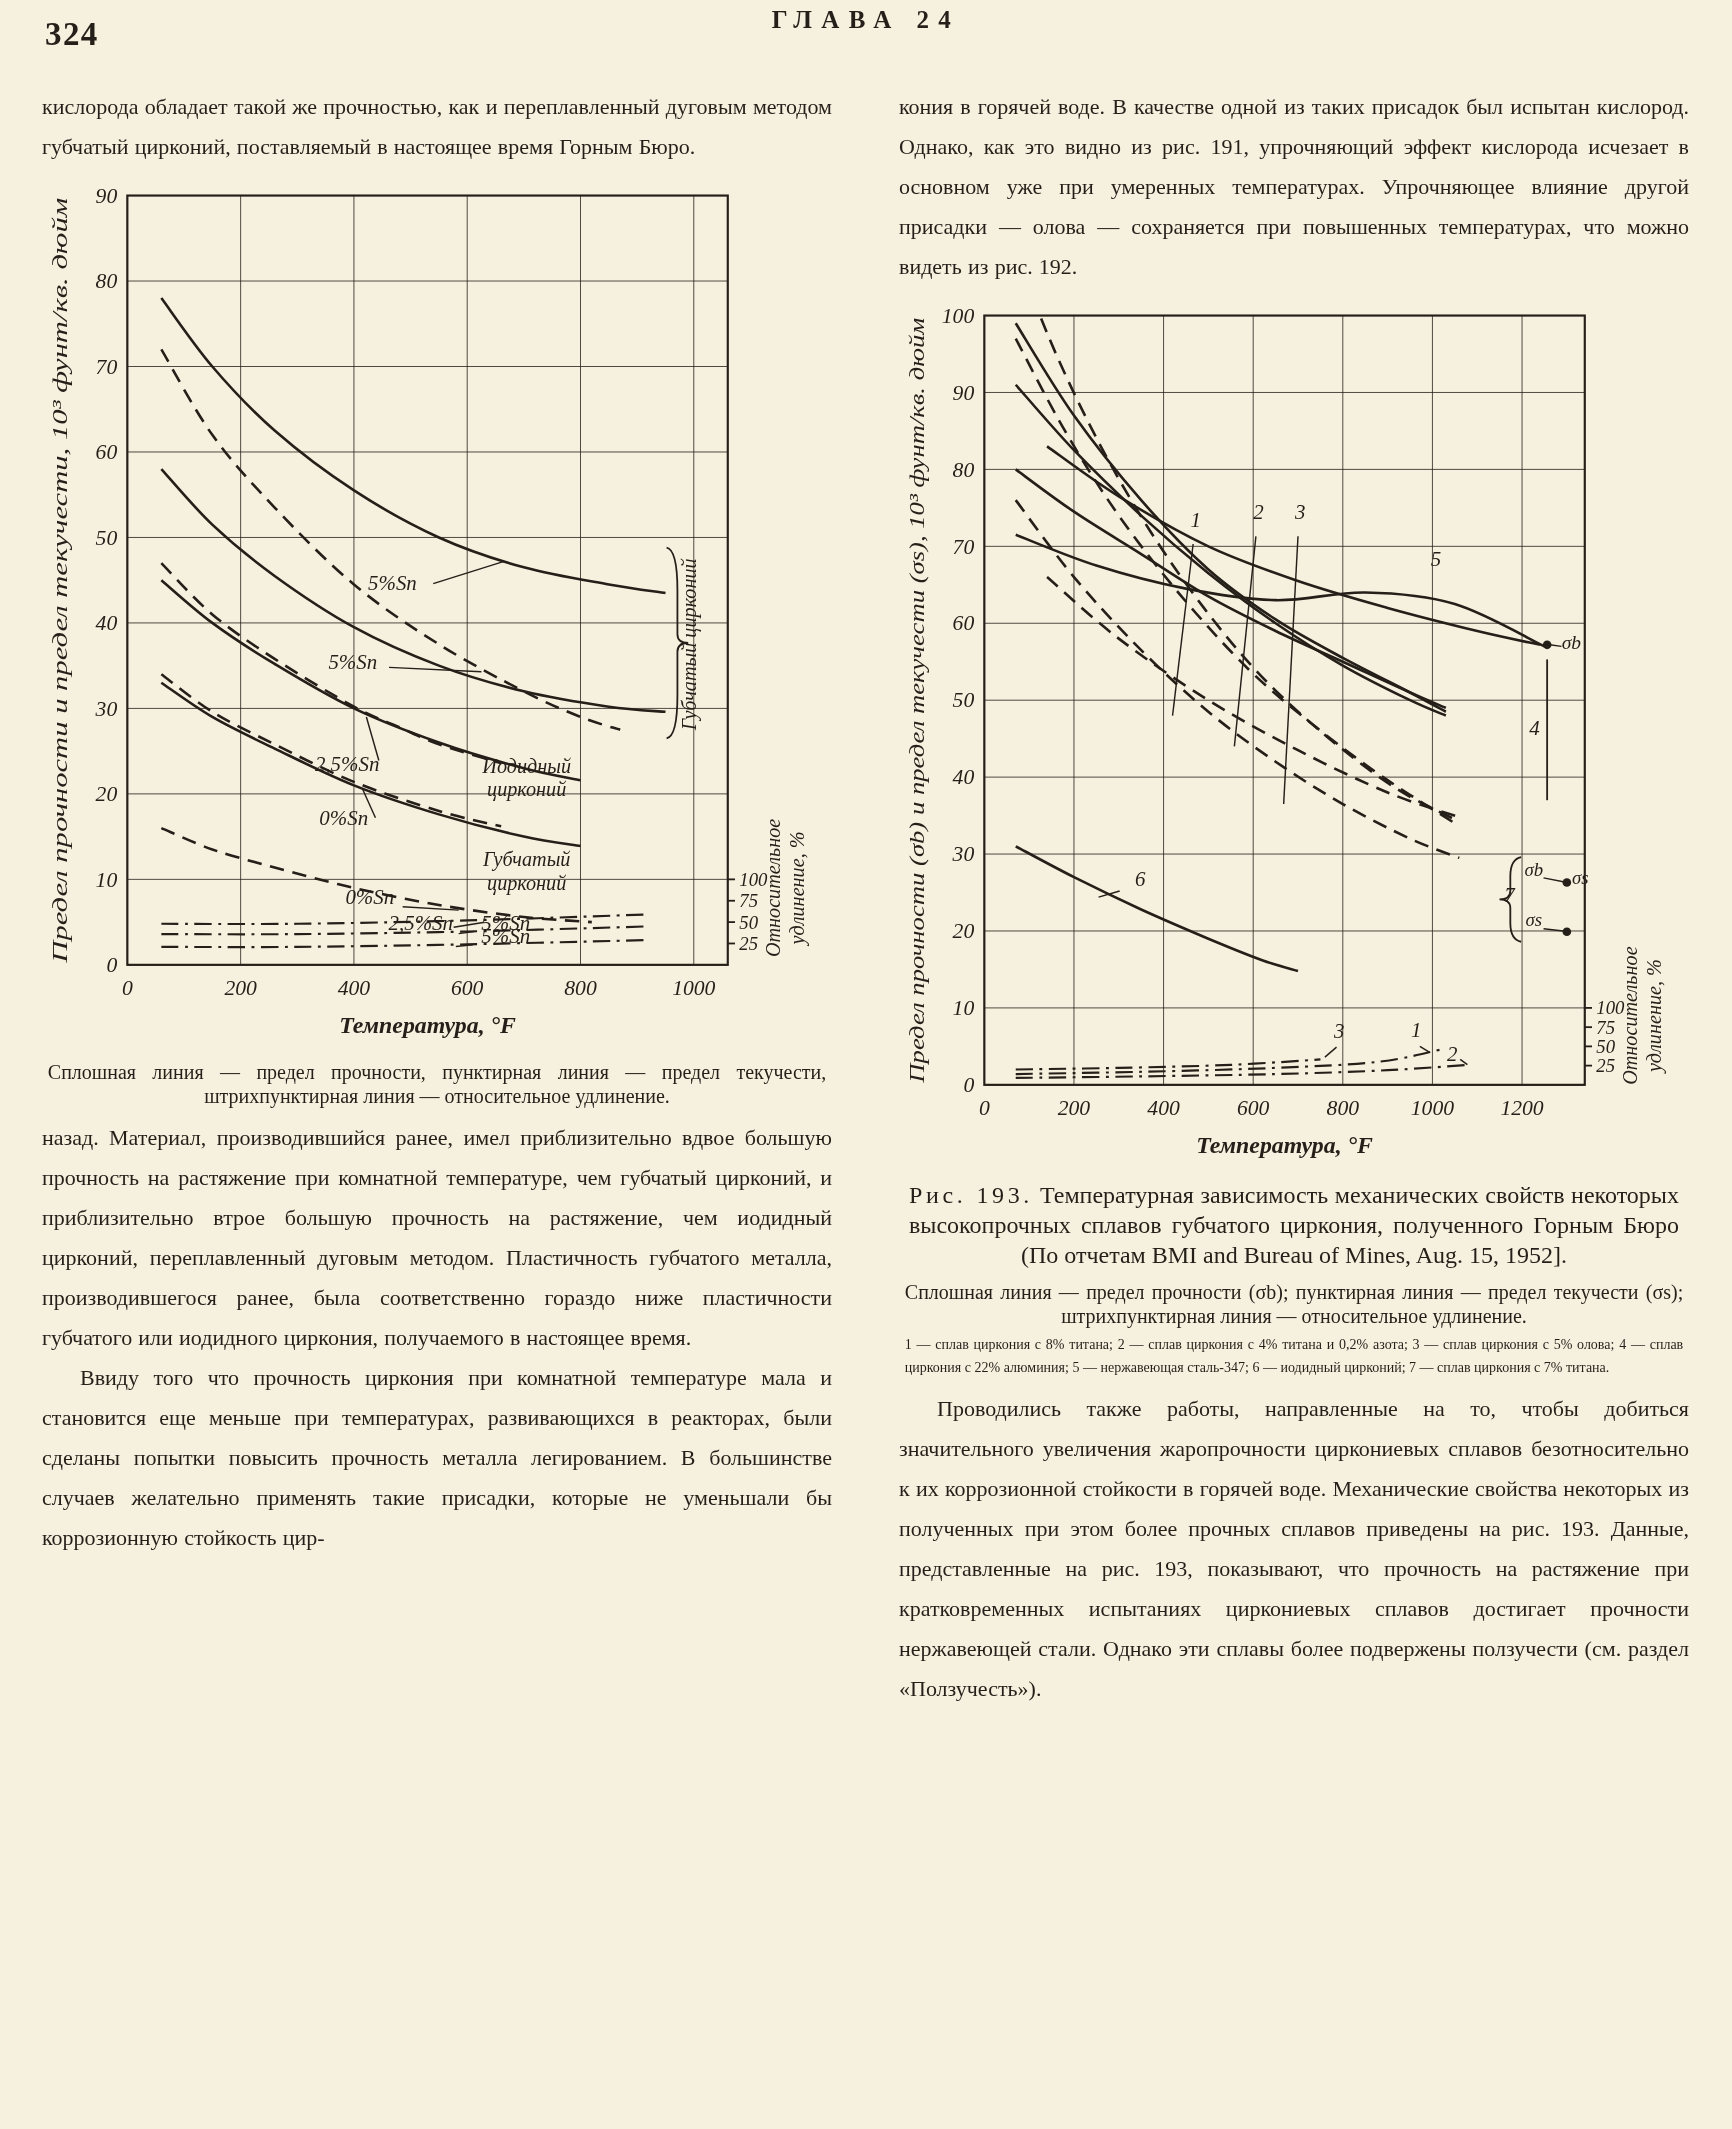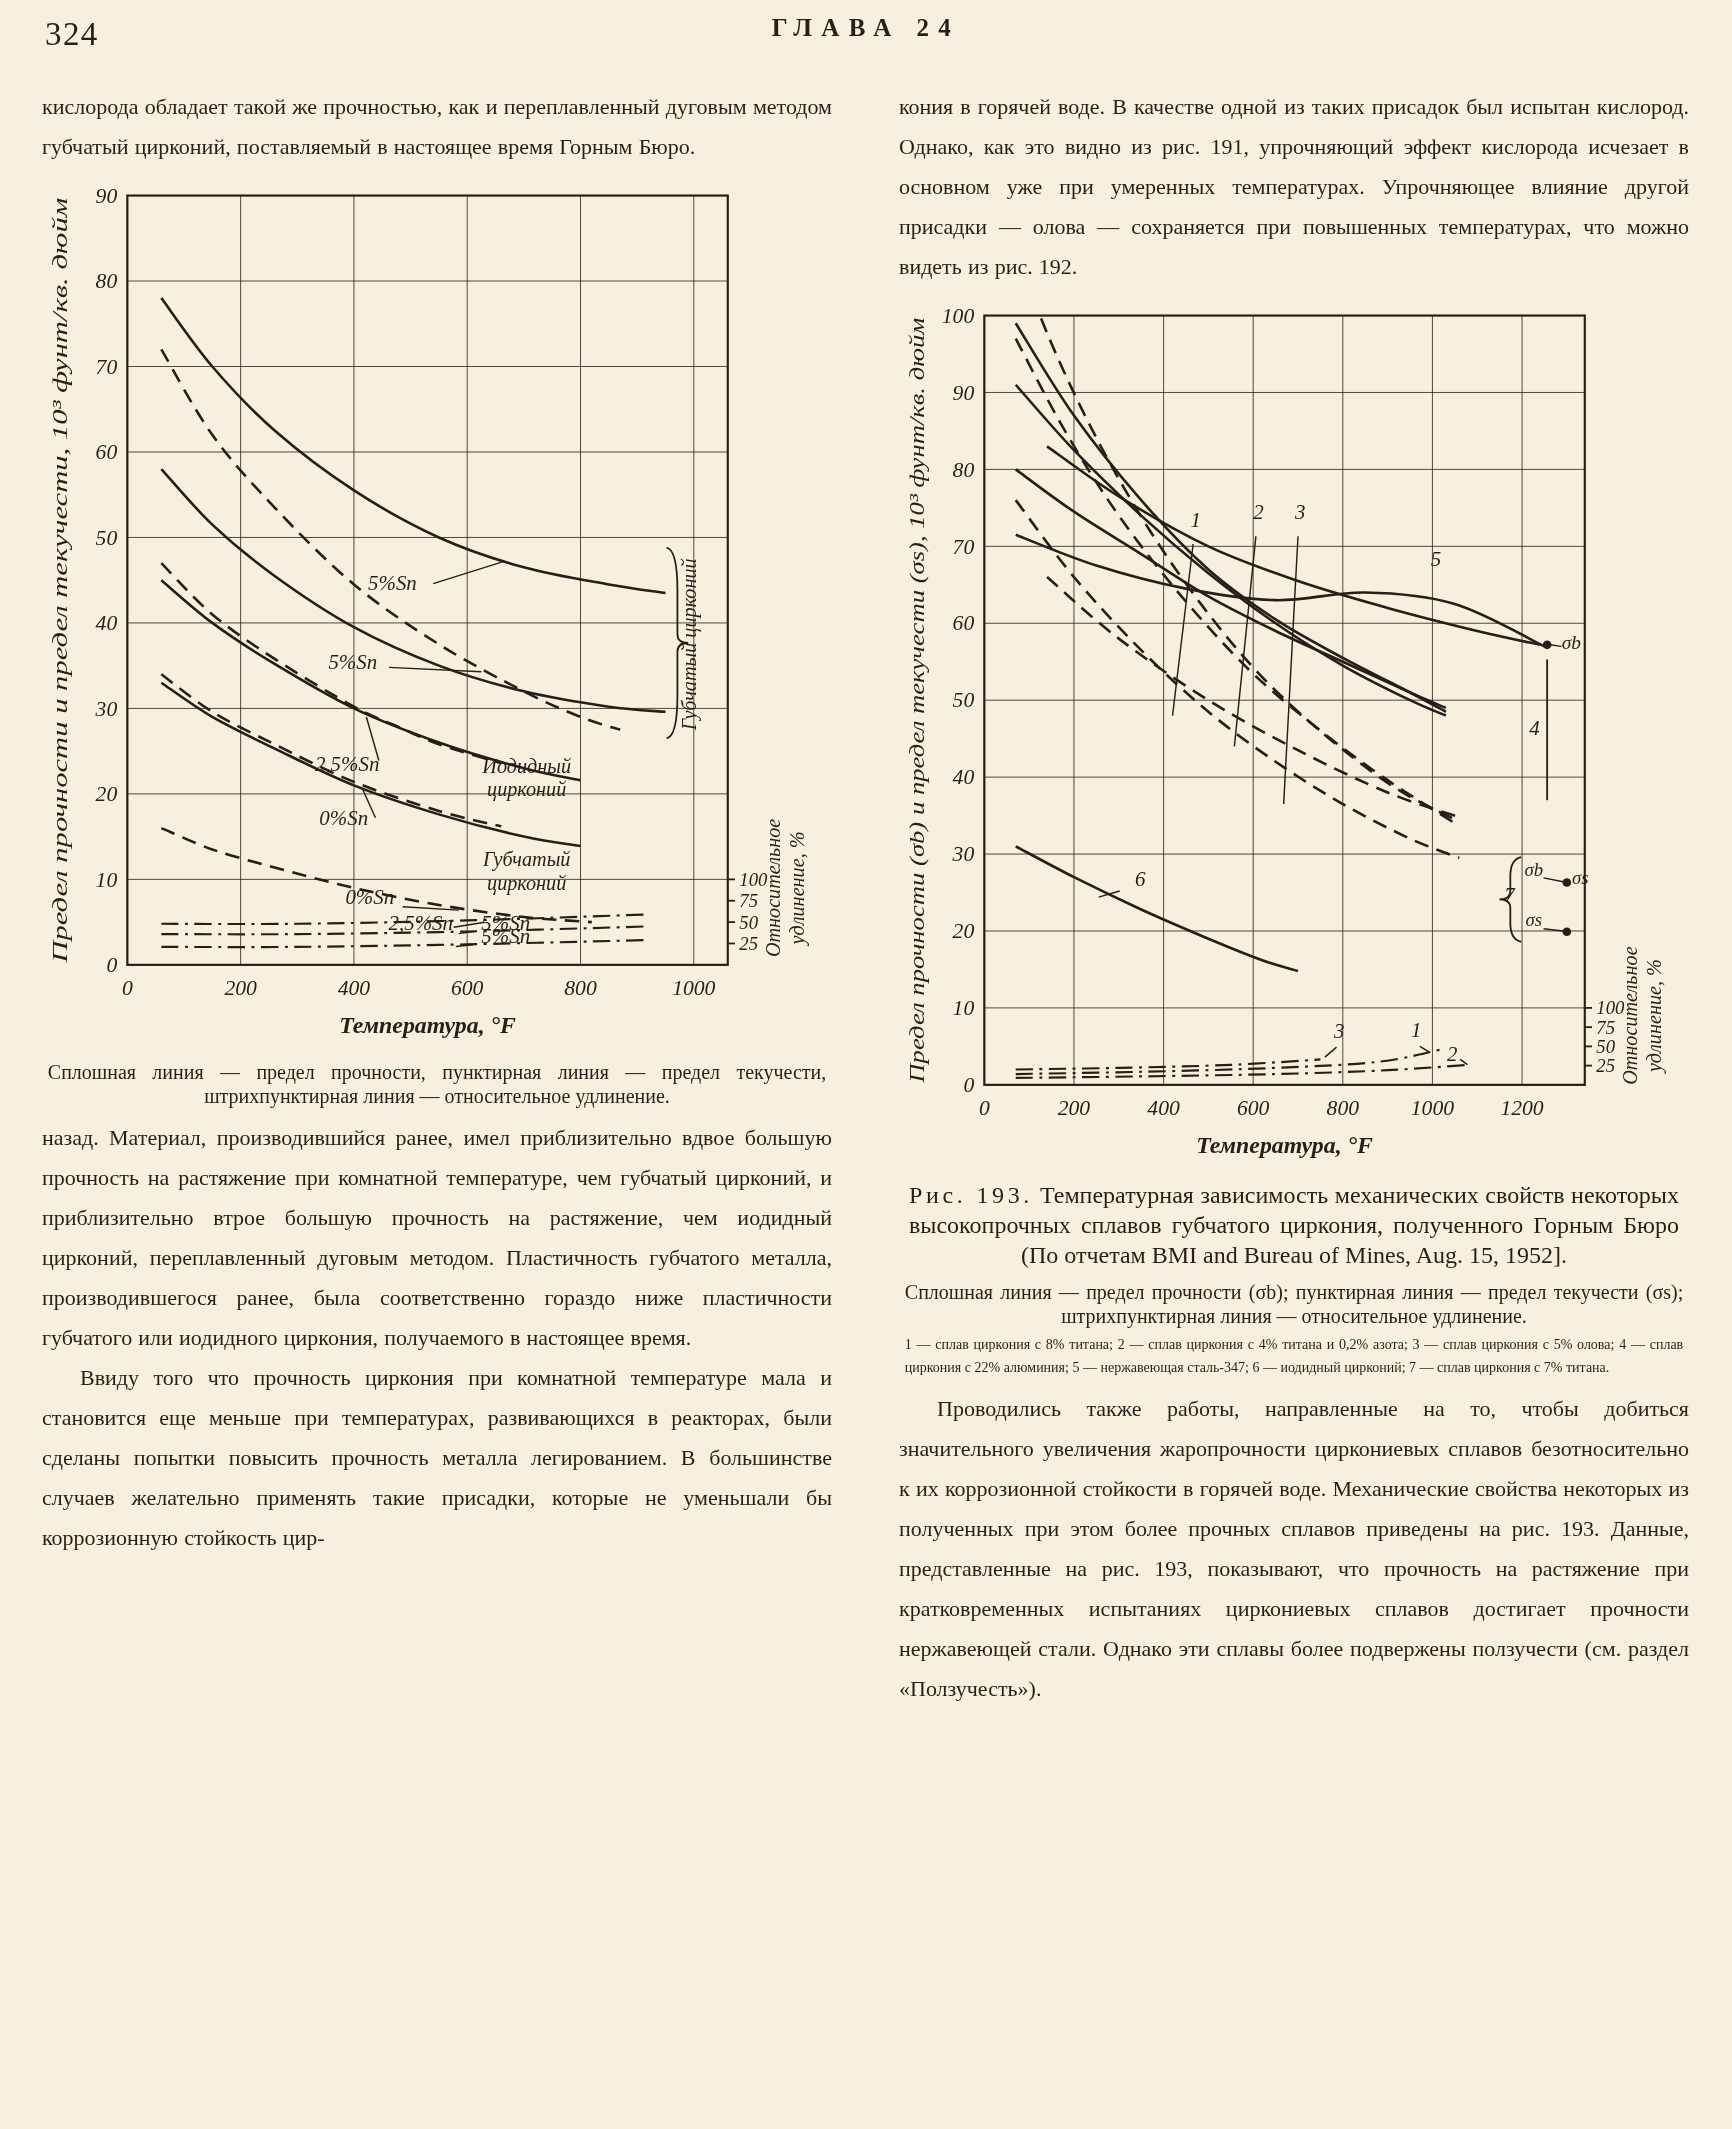--- a/index.html
+++ b/index.html
@@ -1,21 +1,21 @@
 <!DOCTYPE html>
 <html lang="ru" style="--paper: #f6f0df; --ink: #241f18;font-size:11.5px"><head>
 <meta charset="utf-8">
 <style>
   :root { --paper:#f6f0df; --ink:#241f18; }
   * { margin:0; padding:0; box-sizing:border-box; }
   html,body { width:1732px; height:2129px; }
   body { background:var(--paper); font-family:"Liberation Serif","DejaVu Serif",serif; color:var(--ink); }
   .page { position:relative; width:1732px; height:2129px; overflow:hidden; }
-  .pagenum { position:absolute; top:16px; left:45px; font-size:33px; font-weight:normal; letter-spacing:1.4px; }
-  .chapter { position:absolute; top:14px; left:0; width:100%; text-align:center; font-size:25px; font-weight:bold; letter-spacing:9.4px; }
+  .pagenum { position:absolute; top:16px; left:45px; font-size:33px; font-weight:bold; letter-spacing:1.4px; }
+  .chapter { position:absolute; top:6px; left:0; width:100%; text-align:center; font-size:25px; font-weight:bold; letter-spacing:9.4px; }
   .col { position:absolute; top:87px; width:790px; }
   .col.left  { left:42px; }
   .col.right { left:899px; }
   p.body { font-size:22px; line-height:40px; text-align:justify; word-spacing:0.7px; }
   p.body.indent { text-indent:38px; }
   figure { margin:17.3px 0 10px 0; }
   figure svg { display:block; }
   .caption { font-size:24px; line-height:30px; text-align:justify; text-align-last:center; padding:0 10px; margin-top:10px; }
   .fig-label { letter-spacing:3.6px; margin-right:7.2px; }
   .legend { font-size:20px; line-height:24px; text-align:justify; text-align-last:center; padding:0 5.8px; margin-top:10px; }

